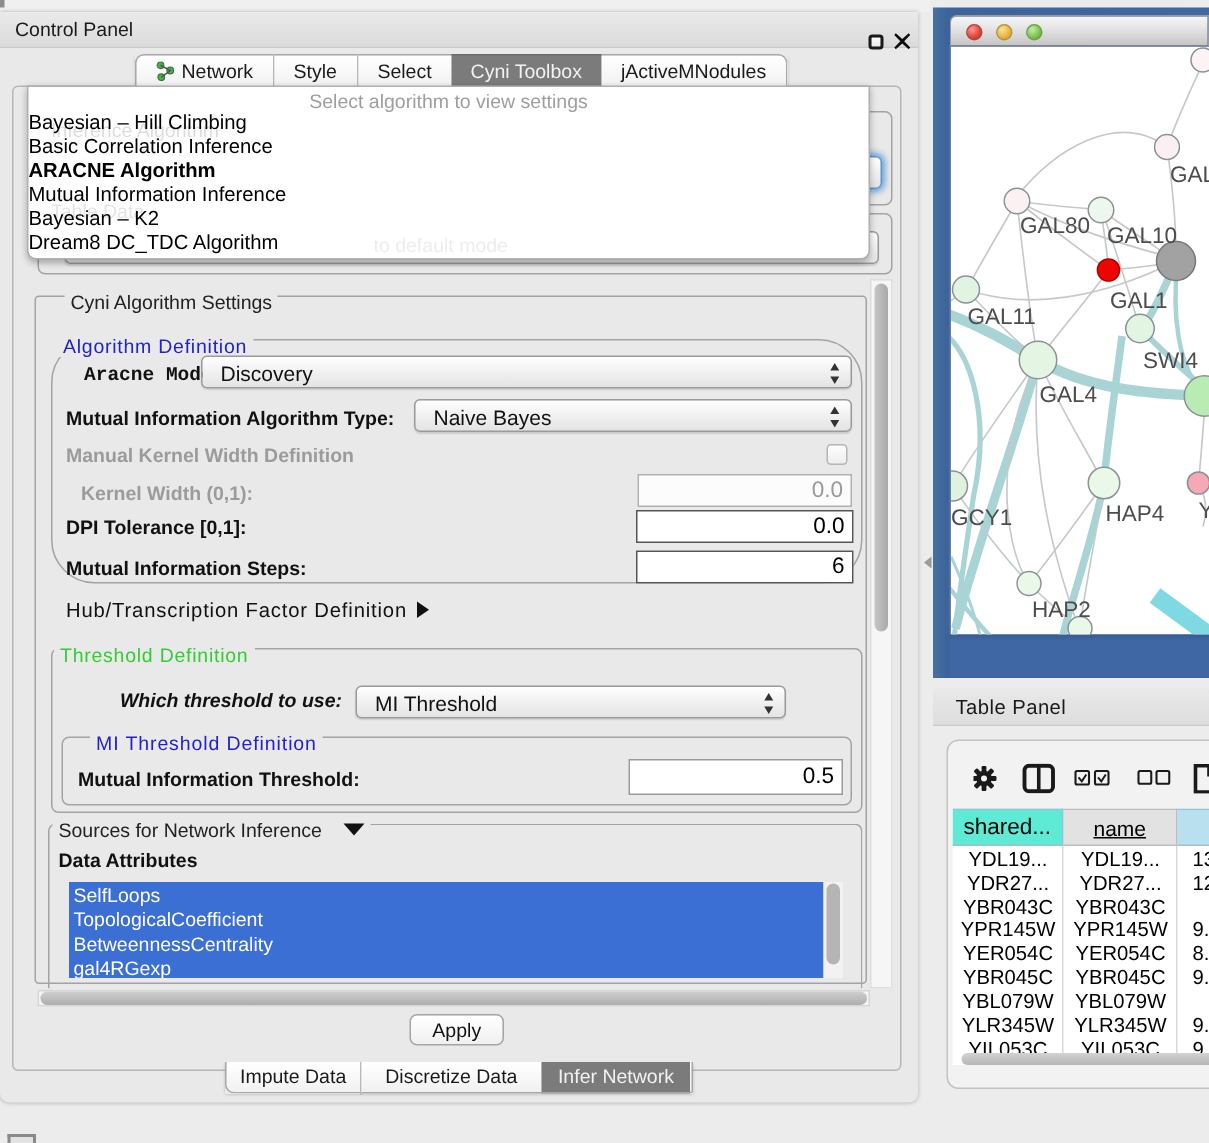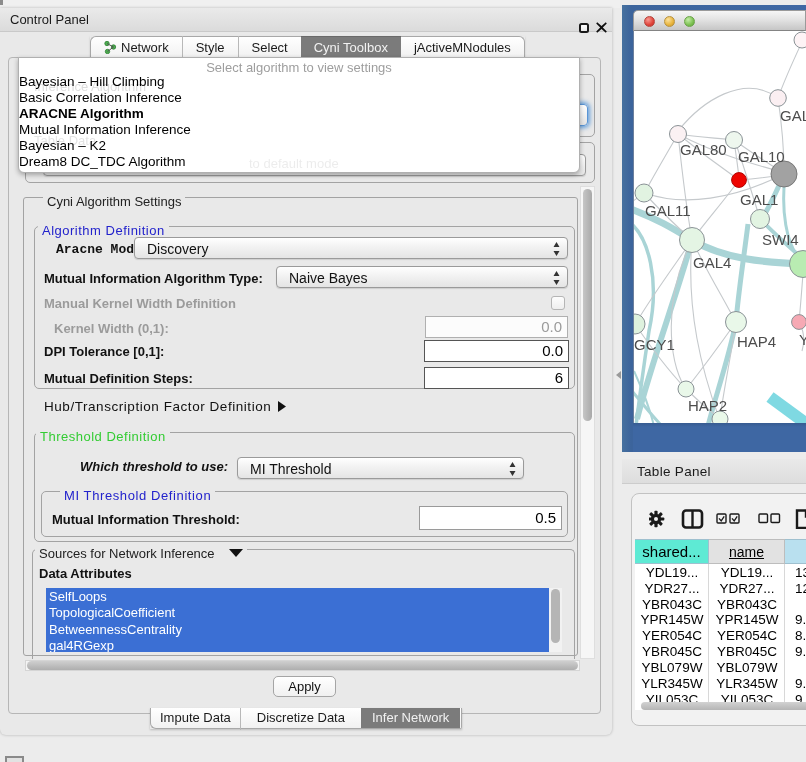--- a/index.html
+++ b/index.html
@@ -48,21 +48,21 @@
 
 <div class="abs" style="left:580px;top:186px;width:15px;height:473px;background:#f6f6f6;border:1px solid #dedede;"></div>
 <div class="abs" style="left:583px;top:189px;width:9px;height:232px;background:linear-gradient(90deg,#c6c6c6,#a9a9a9);border-radius:5px;"></div>
 <div class="abs" style="left:25px;top:660px;width:555px;height:11px;background:#f4f4f4;border:1px solid #d5d5d5;"></div>
 <div class="abs" style="left:27px;top:661px;width:551px;height:9px;background:linear-gradient(#cfcfcf,#aeaeae);border-radius:5px;"></div>
 
 <div class="grp" style="left:23px;top:197px;width:555px;height:459px;border-radius:3px;">
   <div class="grplbl" style="left:19px;">Cyni Algorithm Settings</div>
 </div>
 
-<div class="grp" style="left:34px;top:226px;width:541px;height:163px;">
+<div class="grp" style="left:34px;top:226px;width:541px;height:163px;border-radius:29px;">
   <div class="grplbl" style="left:3px;color:#2222cc;letter-spacing:0.5px;">Algorithm Definition</div>
 </div>
 <div class="lbl" style="left:56px;top:242px;font-family:Liberation Mono, monospace;">Aracne Mode:</div>
 <div class="combo" style="left:134px;top:237px;width:434px;">
       <span class="ct">Discovery</span>
       <svg class="car" viewBox="0 0 7 14">
         <path d="M3.5 0L6.5 5H0.5Z M3.5 14L6.5 9H0.5Z" fill="#333"></path>
       </svg>
     </div>
 <div class="lbl" style="left:44px;top:271px;">Mutual Information Algorithm Type:</div>
@@ -71,21 +71,21 @@
       <svg class="car" viewBox="0 0 7 14">
         <path d="M3.5 0L6.5 5H0.5Z M3.5 14L6.5 9H0.5Z" fill="#333"></path>
       </svg>
     </div>
 <div class="lbl" style="left:44px;top:296px;color:#9b9b9b;text-align:right;">Manual Kernel Width Definition</div>
 <div class="abs" style="left:551px;top:296px;width:14px;height:14px;border:1px solid #b5b5b5;border-radius:3px;background:linear-gradient(#fdfdfd,#eee);"></div>
 <div class="lbl" style="left:54px;top:321px;color:#9b9b9b;">Kernel Width (0,1):</div>
 <div class="fld" style="left:425px;top:316px;width:143px;border:1px solid #b0b0b0;color:#9b9b9b;background:#fcfcfc;">0.0</div>
 <div class="lbl" style="left:44px;top:344px;">DPI Tolerance [0,1]:</div>
 <div class="fld" style="left:424px;top:340px;width:145px;border:1px solid #555;">0.0</div>
-<div class="lbl" style="left:44px;top:371px;">Mutual Definition Steps:</div>
+<div class="lbl" style="left:44px;top:371px;">Mutual Information Steps:</div>
 <div class="fld" style="left:424px;top:367px;width:145px;border:1px solid #555;">6</div>
 
 <div class="abs" style="left:44px;top:399px;font-size:13.5px;letter-spacing:0.55px;color:#111;">Hub/Transcription Factor Definition</div>
 <svg class="abs" style="left:277px;top:400px;" width="10" height="13" viewBox="0 0 10 13">
       <path d="M1 1L9 6.5L1 12Z" fill="#111"></path>
     </svg>
 
 <div class="grp" style="left:34px;top:432px;width:541px;height:110px;">
   <div class="grplbl" style="left:1px;color:#33cc33;letter-spacing:0.5px;">Threshold Definition</div>
 </div>

